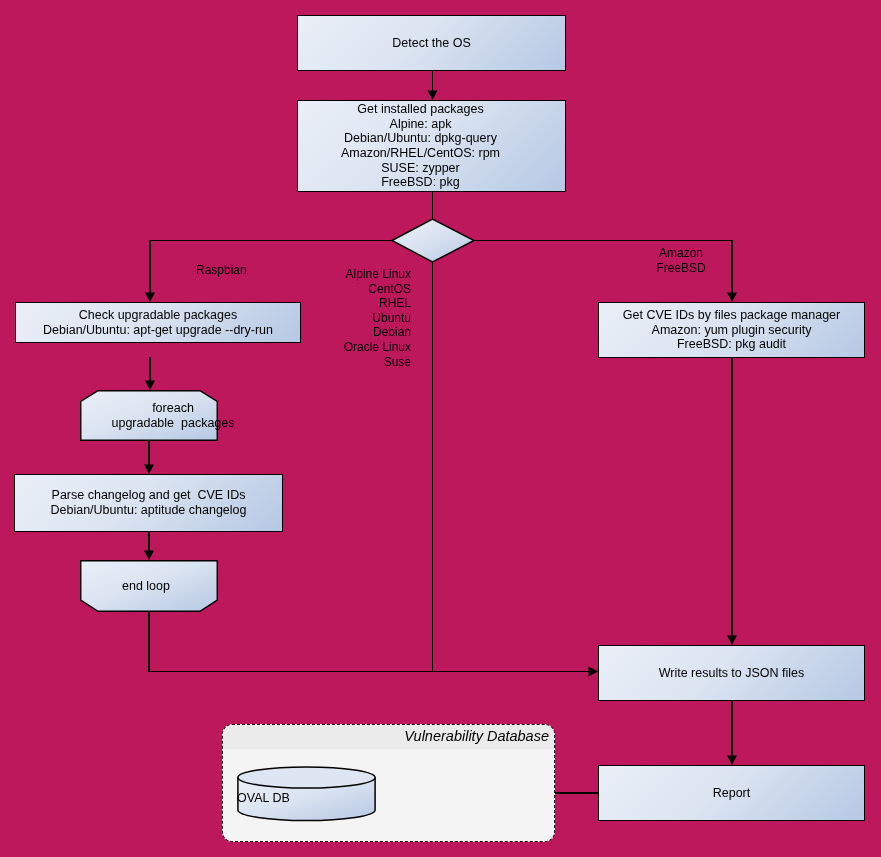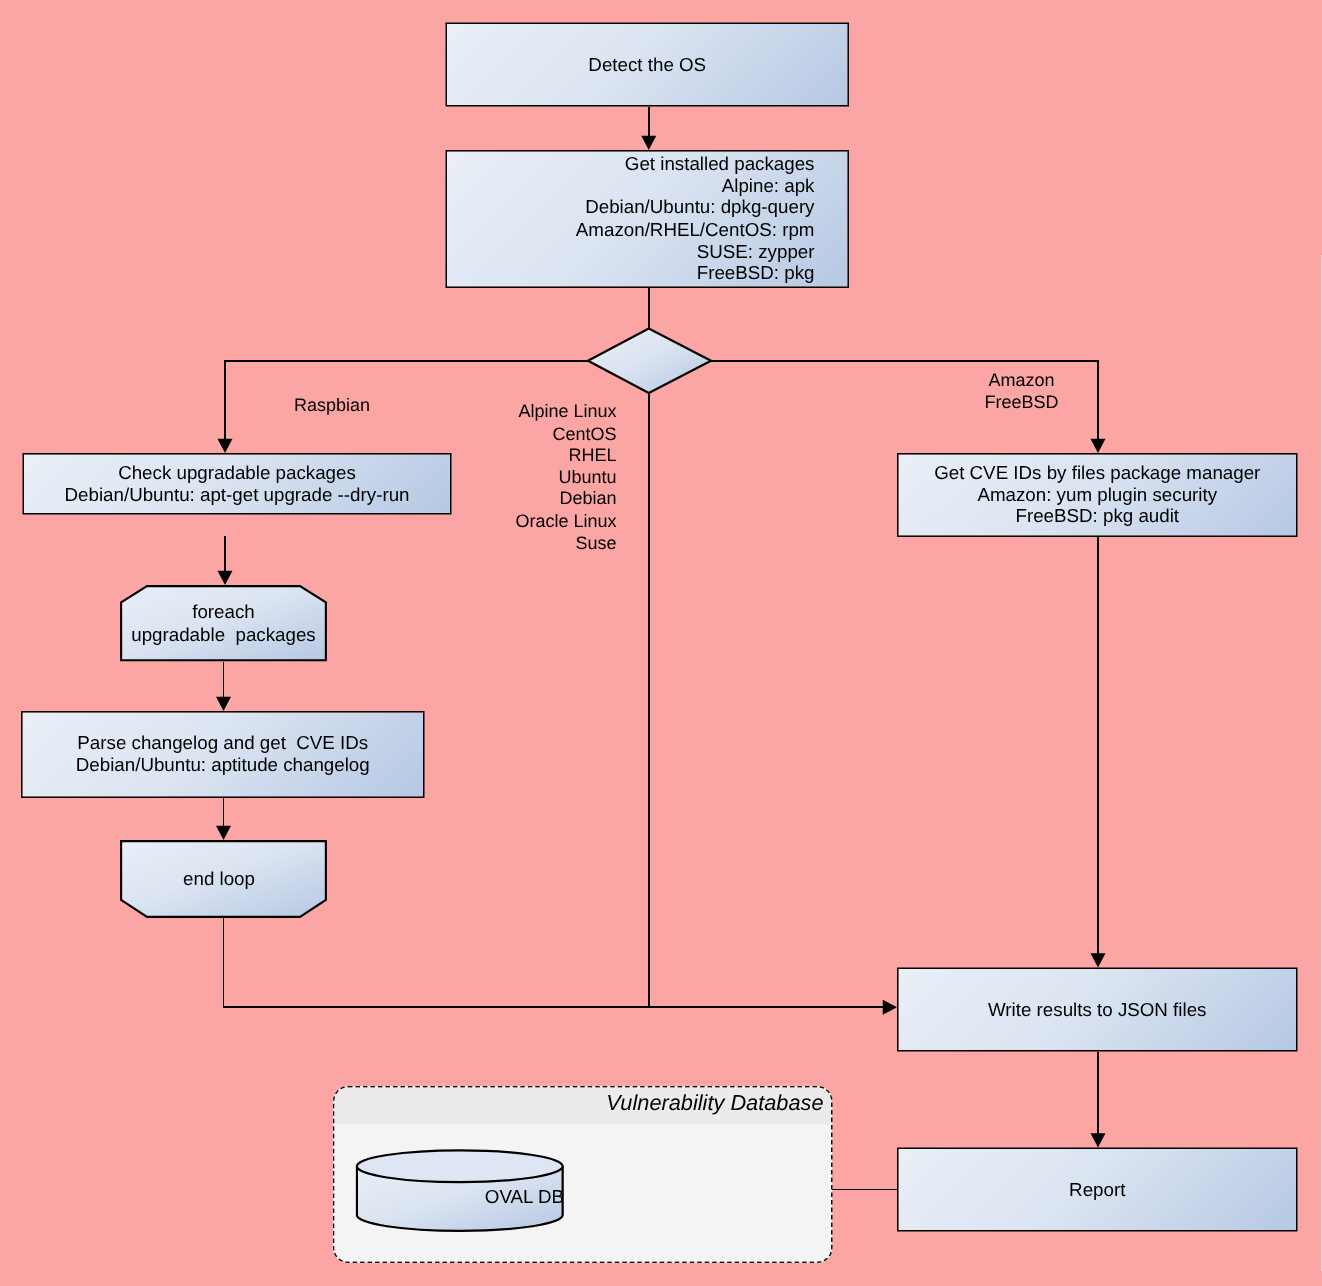--- a/index.html
+++ b/index.html
@@ -1,49 +1,49 @@
 <!DOCTYPE html>
 <html><head>
 <meta charset="utf-8">
 <style>
   html,body{margin:0;padding:0;background:#ffffff;}
   .canvas{
-    position:relative;width:881px;height:857px;background:#fca5a5;overflow:hidden;
+    position:relative;width:881px;height:857px;background:#be185d;overflow:hidden;
     font-family:"Liberation Sans","DejaVu Sans",sans-serif;color:#000;
   }
   .edges{position:absolute;left:0;top:0;width:881px;height:857px;}
   .node{
     position:absolute;box-sizing:border-box;border:1px solid #000;
     background:linear-gradient(135deg,#eaeff7 0%,#dbe4f1 45%,#b6c8e4 100%);
     display:flex;align-items:center;justify-content:center;
   }
   .txt{
     width:100%;text-align:center;white-space:pre-wrap;
     font-size:12.5px;line-height:14.6px;
   }
-  .txt.align-right{text-align:right;padding-right:22px;box-sizing:border-box;}
+  .txt.align-right{text-align:center;padding-right:22px;box-sizing:border-box;}
   .shape-node{position:absolute;}
   .shape-node svg{position:absolute;left:0;top:0;display:block;}
   .shape-node .txt{position:absolute;left:0;}
   .lbl{
     position:absolute;font-size:12px;line-height:14.6px;white-space:pre-wrap;
   }
   .lbl.right{text-align:right;}
   .lbl.center{text-align:center;}
   .group{
     position:absolute;box-sizing:border-box;
     border:1.4px dashed #111;border-radius:10px;
     background:linear-gradient(to bottom,#ebebeb 0,#ebebeb 24px,#f4f4f4 25px,#f4f4f4 100%);
     font-style:italic;
   }
   .group-title{
     position:absolute;top:3px;right:5px;font-size:14.5px;color:#000;
   }
   .cyl-label{
-    position:absolute;left:0;top:25px;width:100%;text-align:right;
+    position:absolute;left:0;top:25px;width:100%;text-align:left;
     font-size:12.5px;
   }
 </style>
 </head>
 <body>
 
 <div class="canvas">
 
   <svg class="edges" width="881" height="857" viewBox="0 0 881 857">
     <defs>
@@ -115,21 +115,21 @@
   </div>
 
   <div class="node" style="left:598px;top:765px;width:267px;height:56px;">
     <div class="txt">Report</div>
   </div>
 
   <div class="shape-node" style="left:80px;top:390px;width:138px;height:51px;">
     <svg width="138" height="51" viewBox="0 0 138 51">
       <polygon points="18,0.75 120,0.75 137.25,11.5 137.25,50.25 0.75,50.25 0.75,11.5" fill="url(#nodeGrad)" stroke="#000" stroke-width="1.4"></polygon>
     </svg>
-    <div class="txt" style="top:11px;">foreach
+    <div class="txt" style="top:11px;margin-left:24px;">foreach
 upgradable  packages</div>
   </div>
 
   <div class="shape-node" style="left:80px;top:560px;width:132px;height:52px;">
     <svg width="138" height="52" viewBox="0 0 138 52">
       <polygon points="0.75,0.75 137.25,0.75 137.25,40 120,51.25 18,51.25 0.75,40" fill="url(#nodeGrad)" stroke="#000" stroke-width="1.4"></polygon>
     </svg>
     <div class="txt" style="top:19px;">end loop</div>
   </div>
 

